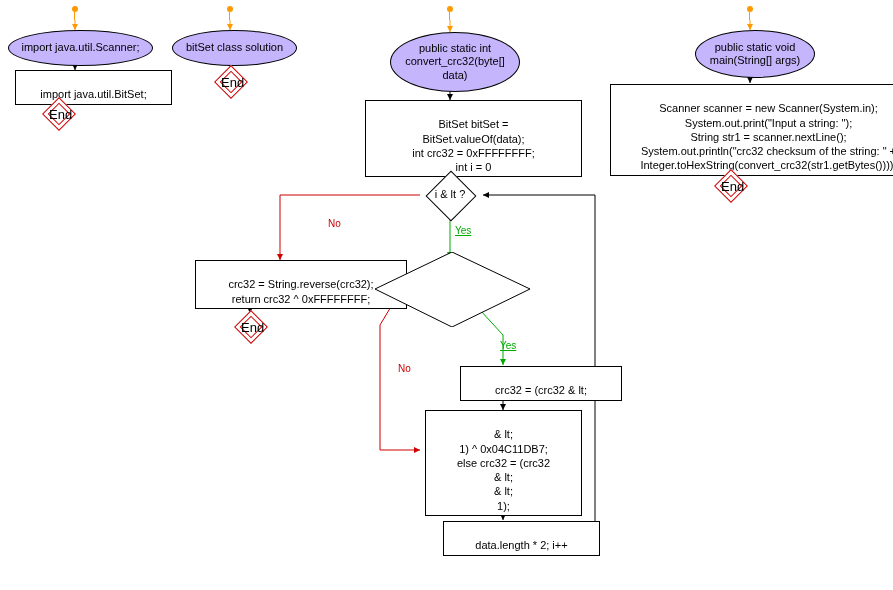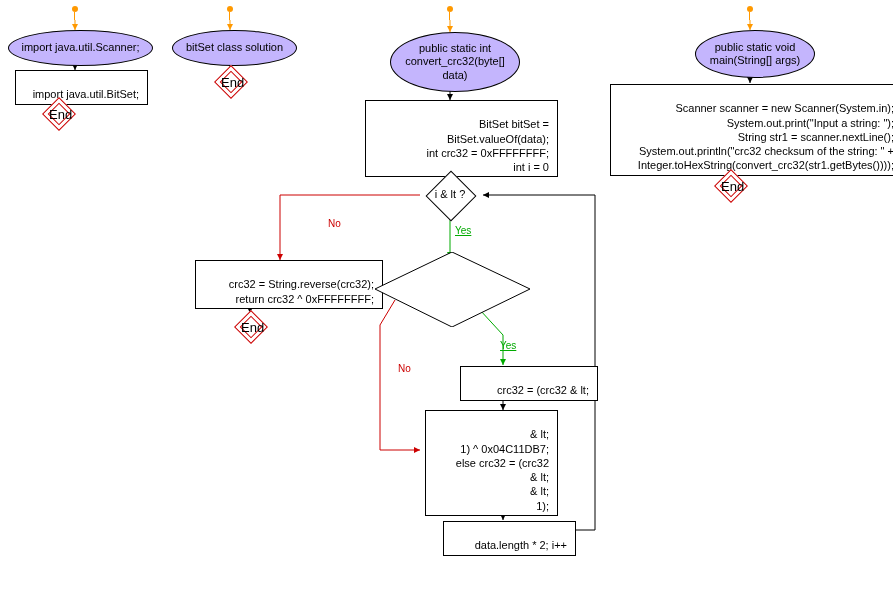--- a/index.html
+++ b/index.html
@@ -9,24 +9,24 @@
     font-size: 11px;
     background: #fff;
     width: 893px;
     height: 590px;
     position: relative;
   }
   .node-box {
     position: absolute;
     border: 1px solid #000;
     background: #fff;
-    padding: 2px 8px;
+    padding: 2px 20px;
     line-height: 1.3;
     white-space: pre-line;
-    text-align: right;
+    text-align: center;
   }
   .ellipse {
     position: absolute;
     border: 1px solid #000;
     border-radius: 50%;
     background: #c4b5fd;
     display: flex;
     align-items: center;
     justify-content: center;
     text-align: center;

